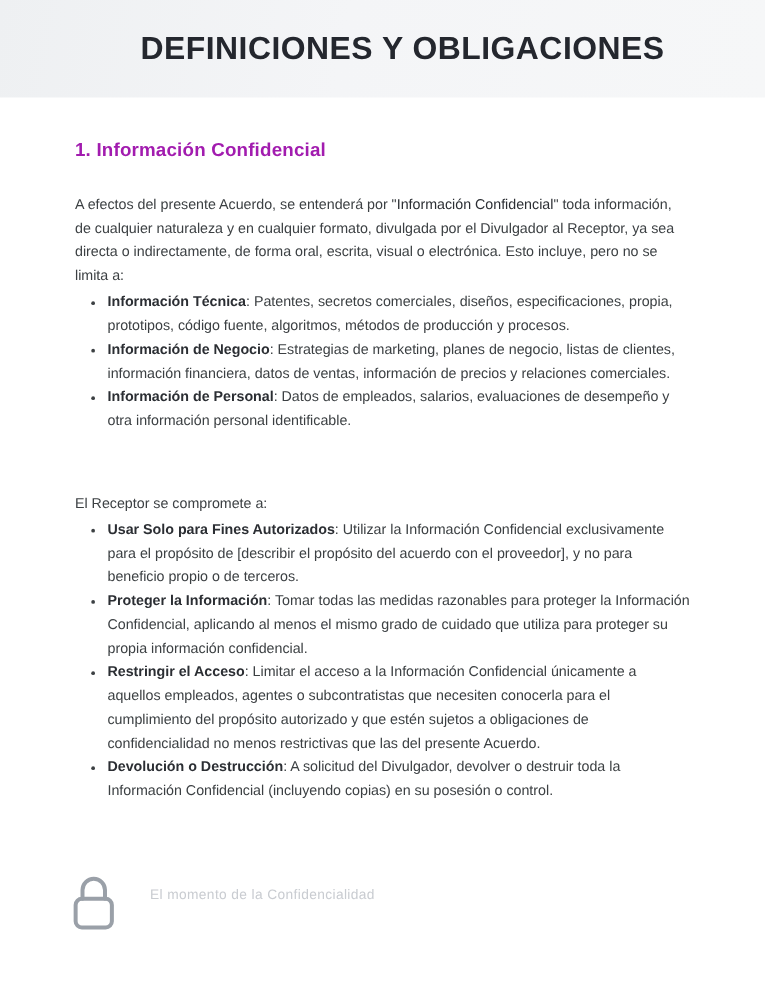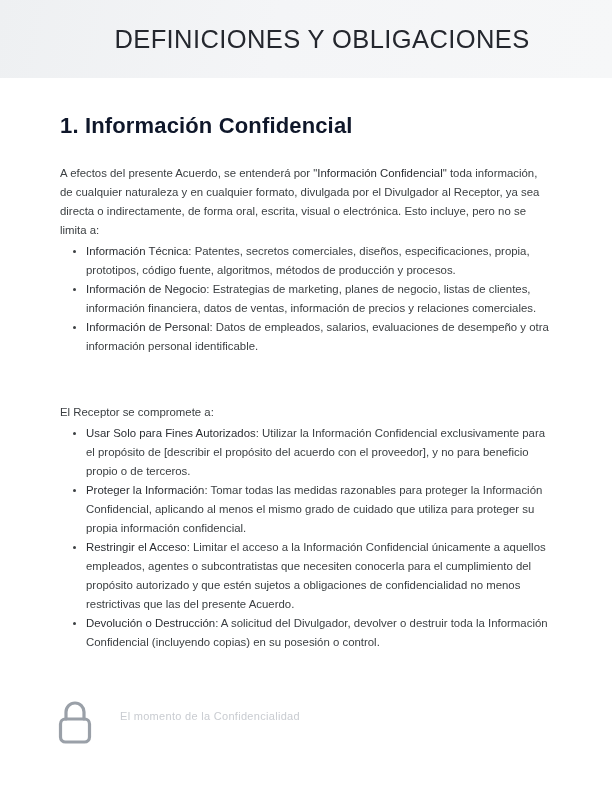--- a/index.html
+++ b/index.html
@@ -21,21 +21,21 @@
     height: 78px;
     background: linear-gradient(100deg, #eef0f2 0%, #f4f5f7 45%, #f6f7f8 100%);
     display: flex;
     align-items: center;
     justify-content: center;
     box-sizing: border-box;
     padding: 0 30px;
   }
   .doc-title {
     font-size: 25.5px;
-    font-weight: normal;
+    font-weight: bold;
     letter-spacing: 0.4px;
     color: #24272e;
     text-align: center;
     line-height: 1.1;
     white-space: nowrap;
     margin-left: 32px;
   }
 
   
   .doc-body {
@@ -46,23 +46,23 @@
   }
 
   .section {
     position: relative;
   }
   .section + .section {
     margin-top: 47px;
   }
 
   .section-heading {
-    font-size: 22px;
+    font-size: 15px;
     font-weight: bold;
-    color: #0f172a;
+    color: #a21caf;
     letter-spacing: 0.15px;
     margin: 0 0 24px 0;
     line-height: 1.25;
   }
 
   .section-intro {
     font-size: 11.4px;
     line-height: 19px;
     color: #3c4043;
     margin: 0 0 2px 0;
@@ -85,21 +85,21 @@
     content: "";
     position: absolute;
     left: 13px;
     top: 8px;
     width: 3.2px;
     height: 3.2px;
     border-radius: 50%;
     background: #3c4043;
   }
   .bullets b {
-    font-weight: normal;
+    font-weight: bold;
     color: #2b2e33;
   }
   .para strong {
     font-weight: normal;
     color: #2b2e33;
   }
 
   
   .watermark-lock {
     position: absolute;

